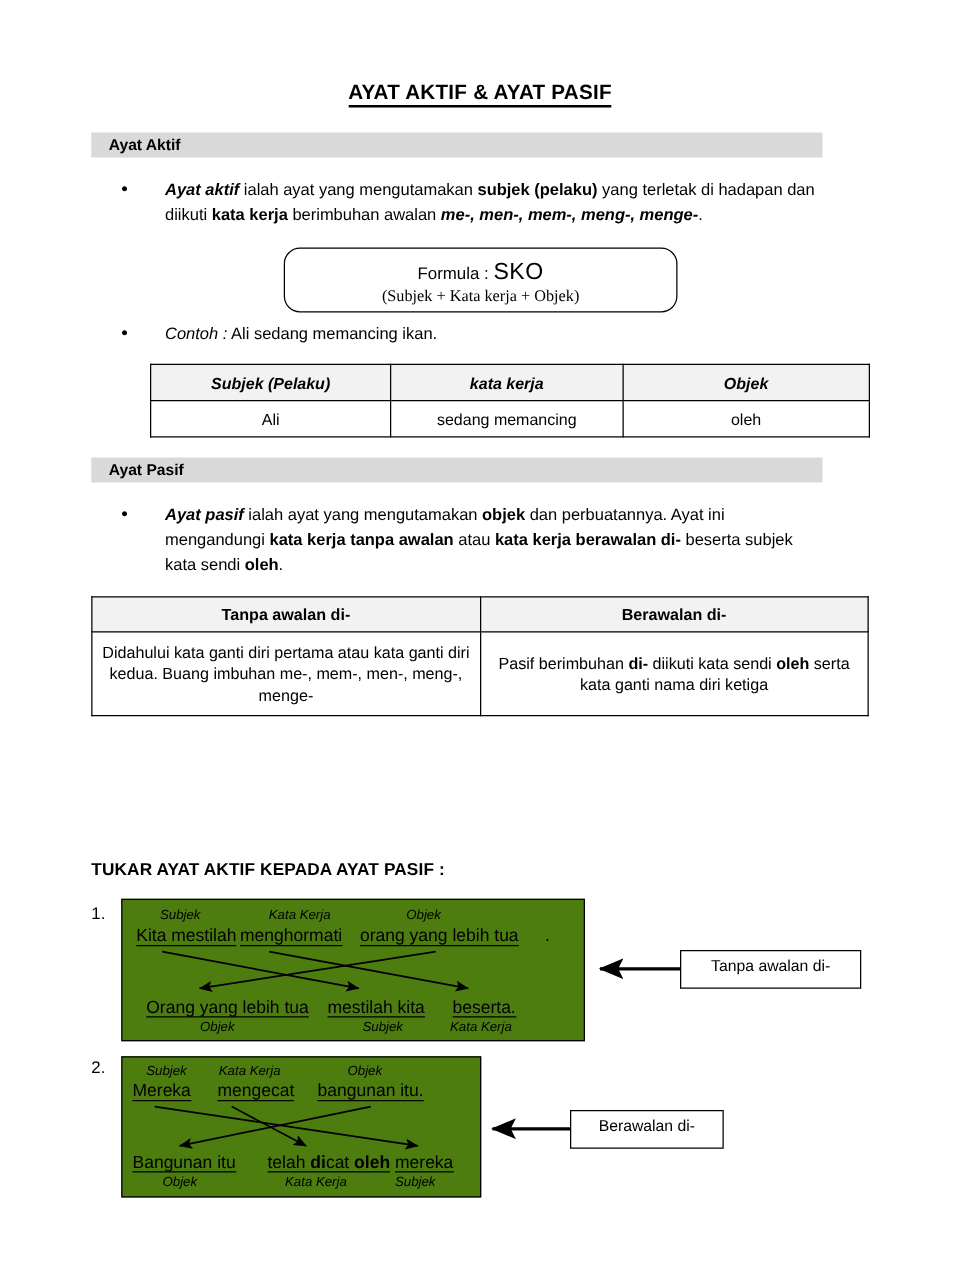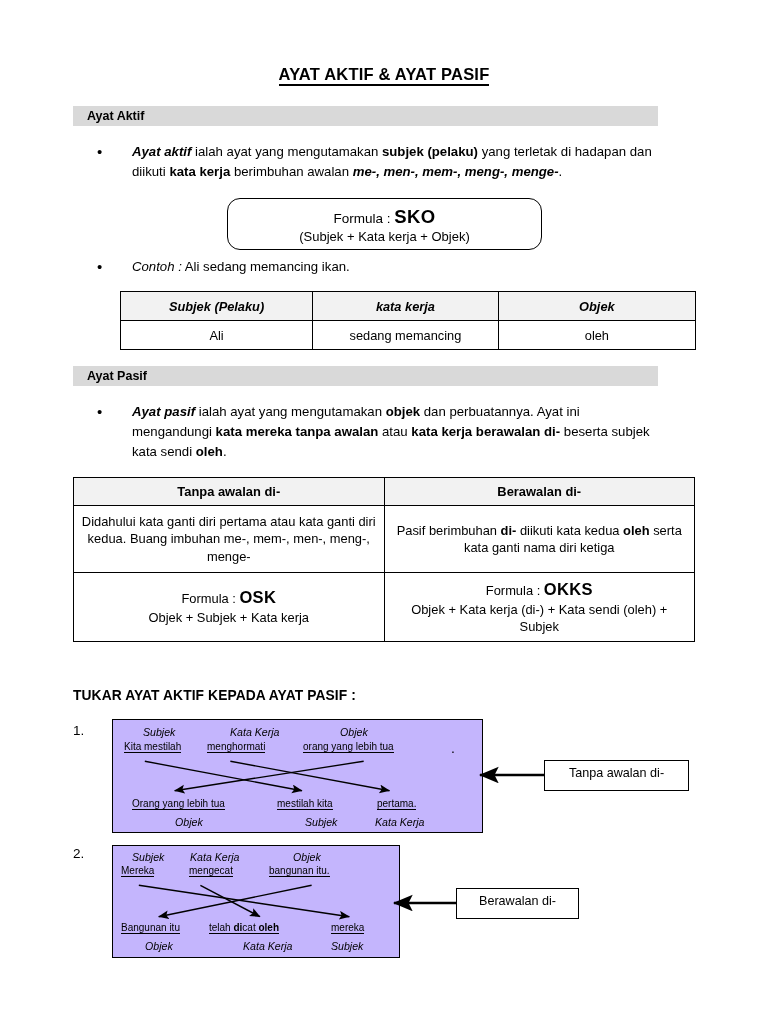--- a/index.html
+++ b/index.html
@@ -96,26 +96,27 @@
     box-sizing: border-box;
     text-align: center;
     padding-top: 6px;
   }
   .formula-box .f-line1 {
     font-size: 13.5px;
     line-height: 1.25;
   }
   .formula-box .f-line1 .big {
     font-size: 18.5px;
-    font-weight: bold;
+    font-weight: normal;
     letter-spacing: 0.4px;
   }
   .formula-box .f-line2 {
     font-size: 13px;
     line-height: 1.45;
+    font-family: Liberation Serif, serif;
   }
 
   
   .example-table {
     position: absolute;
     left: 120px;
     top: 291px;
     width: 576px;
     border-collapse: collapse;
     table-layout: fixed;
@@ -183,35 +184,34 @@
     position: absolute;
     font-size: 13.5px;
   }
   #num-1 { left: 73px; top: 723px; }
   #num-2 { left: 73px; top: 846px; }
 
   .diagram {
     position: absolute;
     border: 1.6px solid #000;
     box-sizing: border-box;
-    background: #c4b5fd;
-    margin-left: 15px;
+    background: #4d7c0f;
   }
   #diagram-1 { left: 97px; top: 719px; width: 371px; height: 114px; }
   #diagram-2 { left: 97px; top: 845px; width: 288px; height: 113px; }
 
   .diagram .lbl {
     position: absolute;
     font-size: 10.6px;
     font-style: italic;
     white-space: nowrap;
   }
   .diagram .word {
     position: absolute;
-    font-size: 10px;
+    font-size: 14px;
     white-space: nowrap;
     border-bottom: 1.3px solid #000;
     padding-bottom: 0px;
     line-height: 1.1;
   }
   .diagram .tail {
     position: absolute;
     font-size: 14px;
     white-space: nowrap;
     line-height: 1.1;
@@ -296,48 +296,38 @@
       </tr>
     </tbody>
   </table>
 
   <div class="section-bar" id="bar-pasif">
     <div class="section-label">Ayat Pasif</div>
   </div>
 
   <div class="bullet-block" id="bullet-pasif">
     <span class="dot">•</span>
-    <span class="btext"><span class="bi">Ayat pasif</span><span> ialah ayat yang mengutamakan </span><b>objek</b><span> dan perbuatannya. Ayat ini mengandungi </span><b>kata mereka tanpa awalan</b><span> atau </span><b>kata kerja berawalan di-</b><span> beserta subjek kata sendi </span><b>oleh</b><span>.</span></span>
+    <span class="btext"><span class="bi">Ayat pasif</span><span> ialah ayat yang mengutamakan </span><b>objek</b><span> dan perbuatannya. Ayat ini mengandungi </span><b>kata kerja tanpa awalan</b><span> atau </span><b>kata kerja berawalan di-</b><span> beserta subjek kata sendi </span><b>oleh</b><span>.</span></span>
   </div>
 
   <table class="passive-table">
     <colgroup>
         <col style="width:50%">
         <col style="width:50%">
       </colgroup>
     <thead>
       <tr>
         <th>Tanpa awalan di-</th>
         <th>Berawalan di-</th>
       </tr>
     </thead>
     <tbody>
       <tr>
         <td class="cell-desc">Didahului kata ganti diri pertama atau kata ganti diri kedua. Buang imbuhan me-, mem-, men-, meng-, menge-</td>
-        <td class="cell-desc"><span>Pasif berimbuhan </span><b>di-</b><span> diikuti kata kedua </span><b>oleh</b><span> serta kata ganti nama diri ketiga</span></td>
-      </tr>
-      <tr>
-        <td class="cell-form">
-          <div><span>Formula : </span><span class="fbig">OSK</span></div>
-          <div>Objek + Subjek + Kata kerja</div>
-        </td>
-        <td class="cell-form">
-          <div><span>Formula : </span><span class="fbig">OKKS</span></div>
-          <div>Objek + Kata kerja (di-) + Kata sendi (oleh) + Subjek</div>
-        </td>
+        <td class="cell-desc"><span>Pasif berimbuhan </span><b>di-</b><span> diikuti kata sendi </span><b>oleh</b><span> serta kata ganti nama diri ketiga</span></td>
       </tr>
     </tbody>
   </table>
 
   <div class="tukar-heading">TUKAR AYAT AKTIF KEPADA AYAT PASIF :</div>
 
   <div class="diagram-num" id="num-1">1.</div>
 
   <div class="diagram" id="diagram-1">
     <svg class="arrows" viewBox="0 0 371 114" preserveAspectRatio="none">
@@ -358,21 +348,21 @@
     <div class="lbl" style="left:117px; top:6px;">Kata Kerja</div>
     <div class="lbl" style="left:227px; top:6px;">Objek</div>
 
     <div class="word" style="left:11px; top:21px;">Kita mestilah</div>
     <div class="word" style="left:94px; top:21px;">menghormati</div>
     <div class="word" style="left:190px; top:21px;">orang yang lebih tua</div>
     <div class="tail" style="left:338px; top:21px;">.</div>
 
     <div class="word" style="left:19px; top:78px;">Orang yang lebih tua</div>
     <div class="word" style="left:164px; top:78px;">mestilah kita</div>
-    <div class="word" style="left:264px; top:78px;">pertama.</div>
+    <div class="word" style="left:264px; top:78px;">beserta.</div>
 
     <div class="lbl" style="left:62px; top:96px;">Objek</div>
     <div class="lbl" style="left:192px; top:96px;">Subjek</div>
     <div class="lbl" style="left:262px; top:96px;">Kata Kerja</div>
   </div>
 
   <svg class="callout-arrow" id="arrow-1" viewBox="0 0 72 14">
     <defs>
       <marker id="ahc1" markerWidth="9" markerHeight="9" refX="7.2" refY="3.2" orient="auto" markerUnits="strokeWidth">
         <path d="M0,0 L7.6,3.2 L0,6.4 L1.6,3.2 z" fill="#000"></path>
@@ -401,21 +391,21 @@
 
     <div class="lbl" style="left:19px; top:5px;">Subjek</div>
     <div class="lbl" style="left:77px; top:5px;">Kata Kerja</div>
     <div class="lbl" style="left:180px; top:5px;">Objek</div>
 
     <div class="word" style="left:8px; top:19px;">Mereka</div>
     <div class="word" style="left:76px; top:19px;">mengecat</div>
     <div class="word" style="left:156px; top:19px;">bangunan itu.</div>
 
     <div class="word" style="left:8px; top:76px;">Bangunan itu</div>
-    <div class="word" style="left:96px; top:76px;"><span>telah </span><b>di</b><span>cat </span><b>oleh</b></div>
+    <div class="word" style="left:116px; top:76px;"><span>telah </span><b>di</b><span>cat </span><b>oleh</b></div>
     <div class="word" style="left:218px; top:76px;">mereka</div>
 
     <div class="lbl" style="left:32px; top:94px;">Objek</div>
     <div class="lbl" style="left:130px; top:94px;">Kata Kerja</div>
     <div class="lbl" style="left:218px; top:94px;">Subjek</div>
   </div>
 
   <svg class="callout-arrow" id="arrow-2" viewBox="0 0 70 14">
     <defs>
       <marker id="ahc2" markerWidth="9" markerHeight="9" refX="7.2" refY="3.2" orient="auto" markerUnits="strokeWidth">

